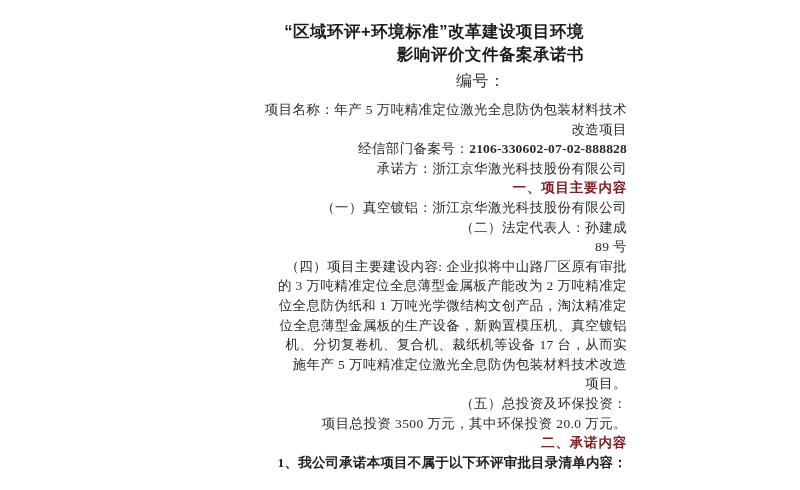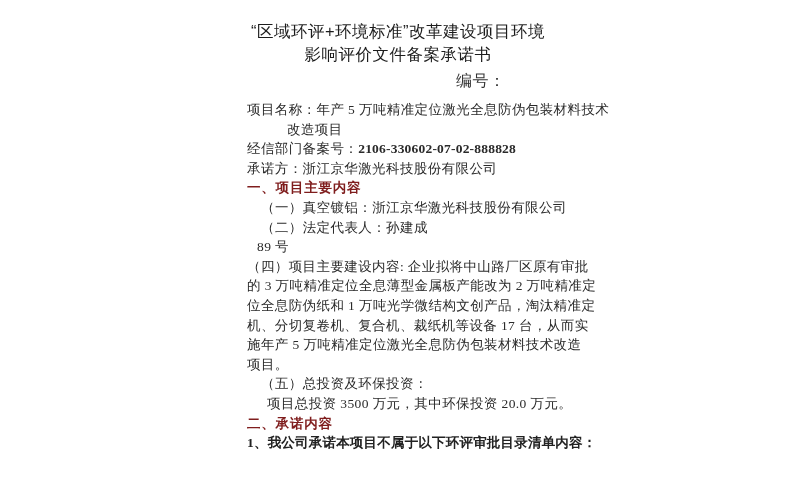--- a/index.html
+++ b/index.html
@@ -10,23 +10,23 @@
     background: #ffffff;
     overflow: hidden;
     font-family: "Liberation Serif", "DejaVu Serif", serif;
     color: #262626;
   }
   .doc-title {
     position: absolute;
     left: 212px;
     top: 20px;
     width: 372px;
-    text-align: center;
+    text-align: right;
     font-family: "Liberation Sans", "DejaVu Sans", sans-serif;
-    font-weight: normal;
+    font-weight: bold;
     font-size: 16.5px;
     line-height: 22.5px;
     letter-spacing: 0.5px;
     color: #1c1c1c;
   }
   .doc-number {
     position: absolute;
     left: 456px;
     top: 71px;
     font-size: 16px;
@@ -36,21 +36,21 @@
   .doc-body {
     position: absolute;
     left: 247px;
     top: 100px;
     width: 380px;
     font-size: 13.5px;
     line-height: 19.6px;
     letter-spacing: 0.4px;
     color: #2a2a2a;
   }
-  .line { white-space: nowrap; }
+  .line { white-space: nowrap; text-align: right; }
   .heading {
     font-family: "Liberation Sans", "DejaVu Sans", sans-serif;
     font-weight: bold;
     letter-spacing: 0.8px;
     color: #7f1d1d;
   }
   .ind-a { padding-left: 14px; }   
   .ind-b { padding-left: 40px; }   
   .ind-c { padding-left: 10px; }   
   .ind-d { padding-left: 20px; }   
@@ -82,20 +82,21 @@
 
     <div class="line heading">一、项目主要内容</div>
 
     <div class="line ind-a">（一）真空镀铝：浙江京华激光科技股份有限公司</div>
     <div class="line ind-a">（二）法定代表人：孙建成</div>
     <div class="line ind-c">89 号</div>
 
     <div class="line">（四）项目主要建设内容: 企业拟将中山路厂区原有审批</div>
     <div class="line">的 3 万吨精准定位全息薄型金属板产能改为 2 万吨精准定</div>
     <div class="line">位全息防伪纸和 1 万吨光学微结构文创产品，淘汰精准定</div>
+    <div class="line">位全息薄型金属板的生产设备，新购置模压机、真空镀铝</div>
     <div class="line">机、分切复卷机、复合机、裁纸机等设备 17 台，从而实</div>
     <div class="line">施年产 5 万吨精准定位激光全息防伪包装材料技术改造</div>
     <div class="line">项目。</div>
 
     <div class="line ind-a">（五）总投资及环保投资：</div>
     <div class="line ind-d">项目总投资 3500 万元，其中环保投资 20.0 万元。</div>
 
     <div class="line heading">二、承诺内容</div>
 
     <div class="line commit">1、我公司承诺本项目不属于以下环评审批目录清单内容：</div>

